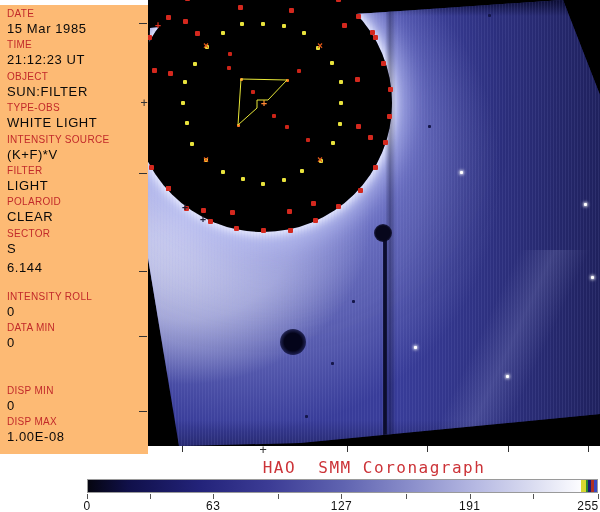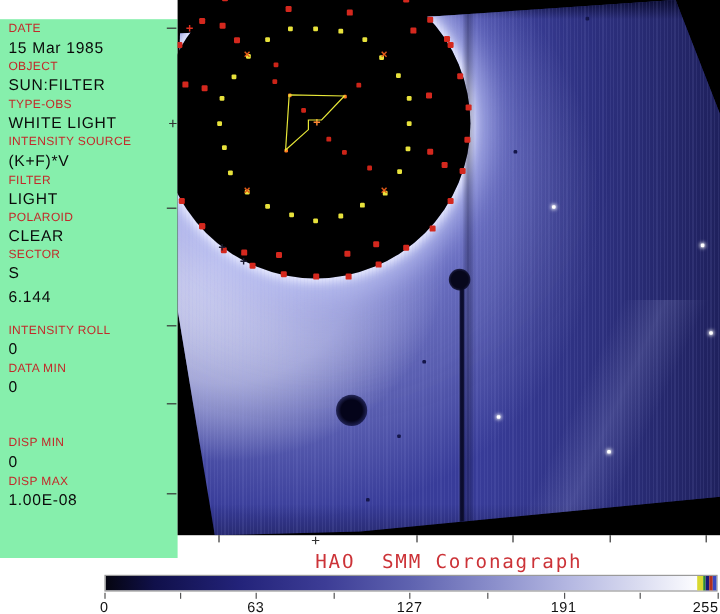--- a/index.html
+++ b/index.html
@@ -1,20 +1,20 @@
 <!DOCTYPE html>
 <html><head>
 <meta charset="utf-8">
 <style>
   html,body{margin:0;padding:0;background:#fff;}
   #app{position:relative;width:600px;height:512px;background:#ffffff;overflow:hidden;
        font-family:"Liberation Sans",sans-serif;}
 
   
-  #sidebar{position:absolute;left:0;top:16px;width:148px;height:446px;padding-top:3px;background:#86efac;}
+  #sidebar{position:absolute;left:0;top:5px;width:148px;height:446px;padding-top:3px;background:#fdba74;}
   .field{height:31.4px;padding-left:7px;overflow:hidden;}
   .field .lbl{font-size:10px;line-height:12px;letter-spacing:0.3px;color:#c22a2a;white-space:nowrap;}
   .field .val{font-size:13px;line-height:17px;letter-spacing:0.6px;color:#0a0a0a;white-space:nowrap;}
 
   
   #panel{position:absolute;left:148px;top:0;width:452px;height:446px;background:#000;overflow:hidden;}
   #quad{position:absolute;left:0;top:0;width:452px;height:446px;
         background:#383c99;
         clip-path:polygon(2px 28px,415px 0px,452px 95px,452px 414px,152px 443px,31px 446px,0px 258px,0px 160px);}
   .layer{position:absolute;left:0;top:0;width:100%;height:100%;}
@@ -62,20 +62,24 @@
 </style>
 </head>
 <body>
 
 <div id="app">
 
   <div id="sidebar">
       <div class="field">
         <div class="lbl">DATE</div>
         <div class="val">15 Mar 1985</div>
+      </div>
+      <div class="field">
+        <div class="lbl">TIME</div>
+        <div class="val">21:12:23 UT</div>
       </div>
       <div class="field">
         <div class="lbl">OBJECT</div>
         <div class="val">SUN:FILTER</div>
       </div>
       <div class="field">
         <div class="lbl">TYPE-OBS</div>
         <div class="val">WHITE LIGHT</div>
       </div>
       <div class="field">

